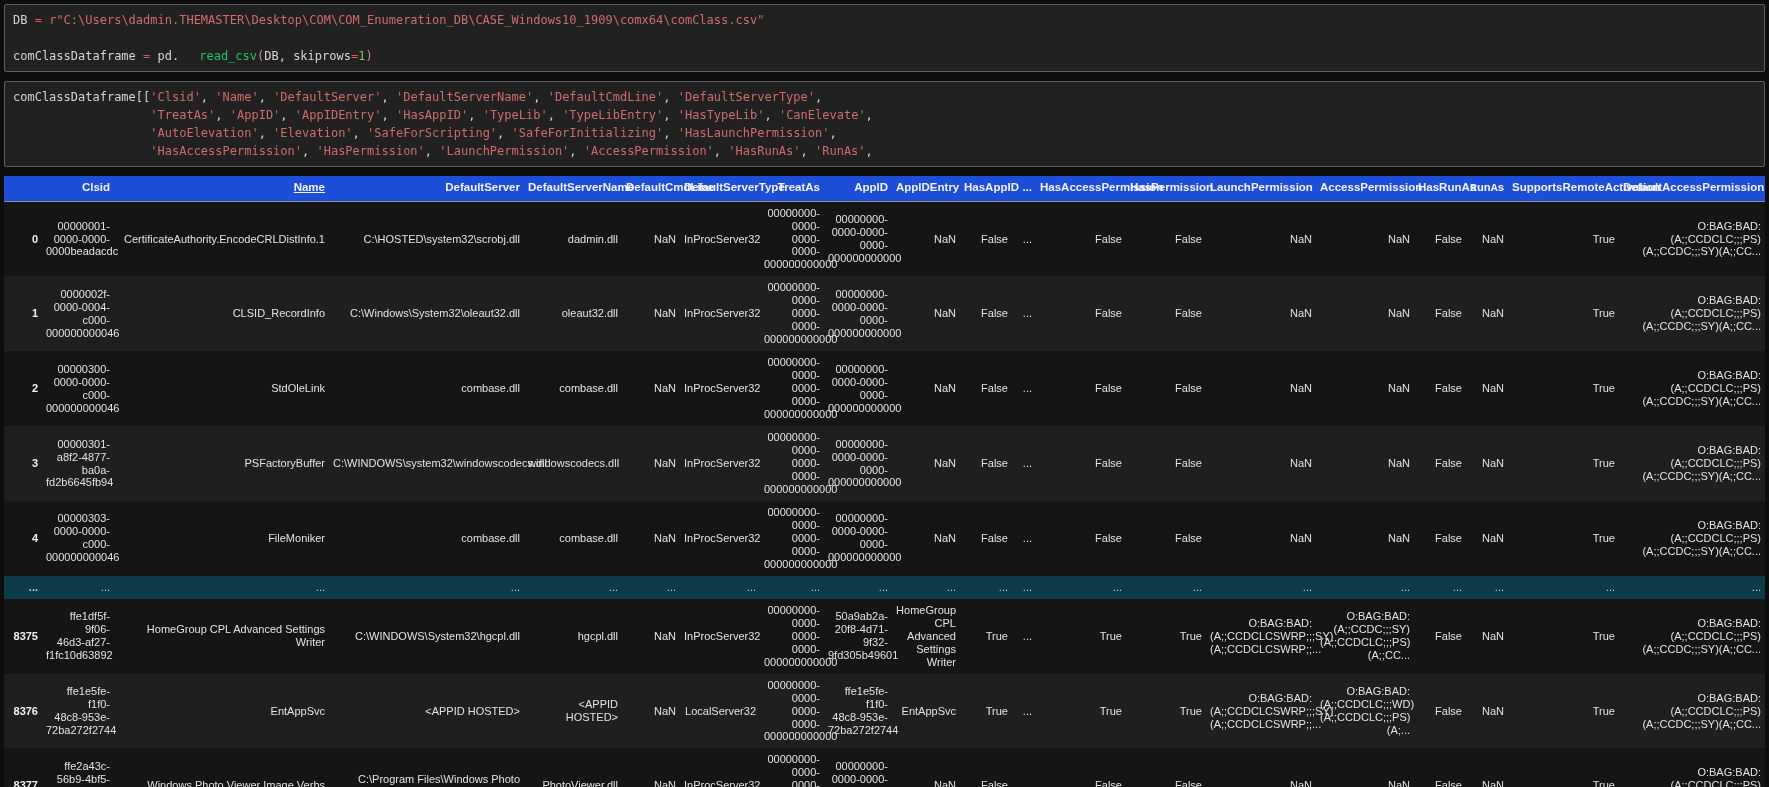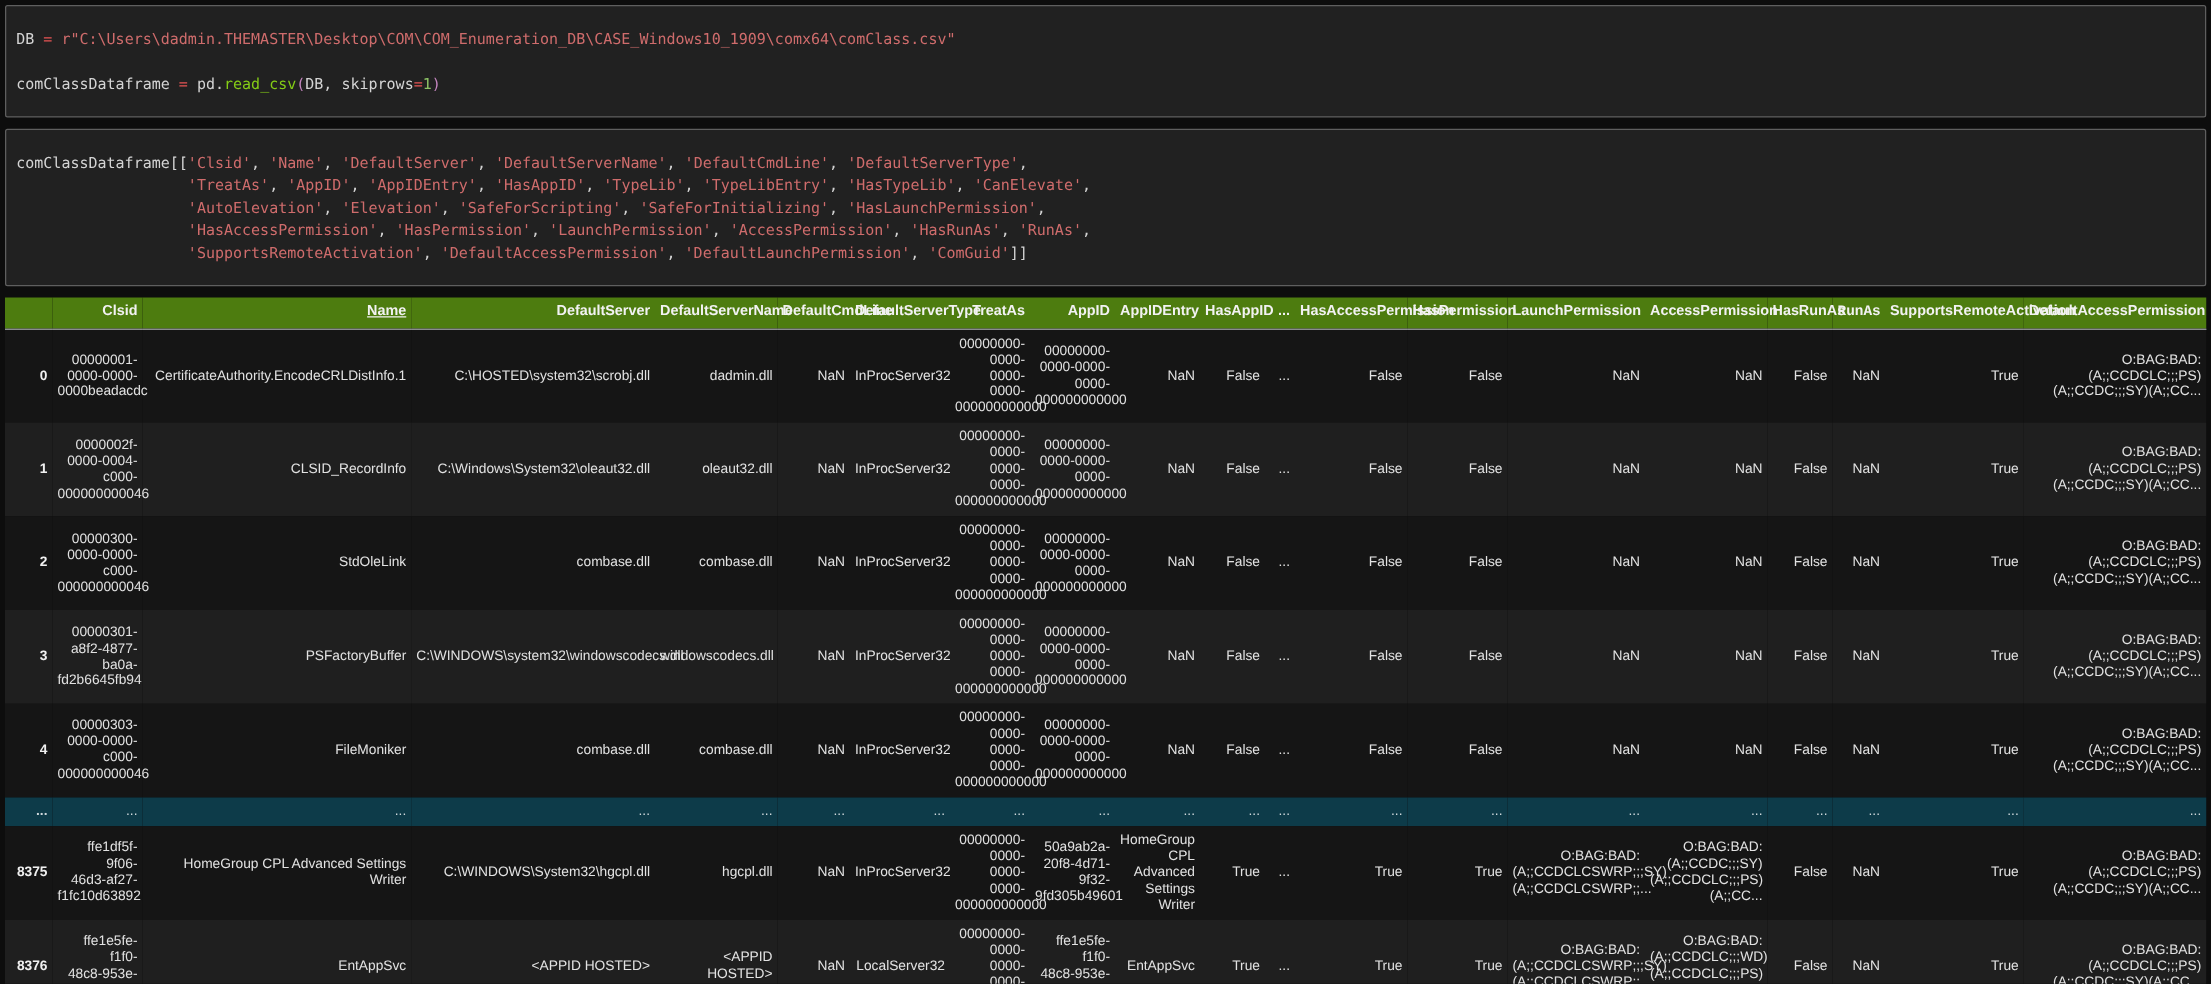--- a/index.html
+++ b/index.html
@@ -6,32 +6,32 @@
   html,body { width:1769px; height:787px; overflow:hidden; background:#0d0d0d; }
   body { font-family:"Liberation Sans", sans-serif; color:#dcdcdc; }
 
   .page { padding:4px 4px 0 4px; }
 
   
   .code-cell {
     background:#212121;
     border:1px solid #5f5f5f;
     border-radius:2px;
-    padding:17px 8px;
+    padding:6px 8px;
     margin-bottom:9px;
     font-family:"DejaVu Sans Mono", monospace;
     font-size:12px;
     line-height:18px;
     color:#d4d4d4;
   }
   .code-line { white-space:pre; min-height:18px; }
   .tk-v { color:#d4d4d4; }
   .tk-o { color:#e45454; }
   .tk-s { color:#cf6c6c; }
-  .tk-f { color:#84cc16; }
+  .tk-f { color:#22c55e;margin-left:20px; }
   .tk-n { color:#8cc265; }
   .tk-b { color:#c586c0; }
   .tk-k { color:#d4d4d4; }
 
   
   .output { margin-top:2px; }
   table.df {
     width:1761px;
     table-layout:fixed;
     border-collapse:collapse;
@@ -39,21 +39,21 @@
     line-height:1.18;
   }
   table.df thead th {
     font-weight:bold;
     color:#f2f2f2;
     font-size:11.5px;
     text-align:right;
     vertical-align:bottom;
     padding:5px 4px 6px 4px;
     border-bottom:1px solid #8a8d8f;
-    background:#4d7c0f;
+    background:#1d4ed8;
   }
   table.df td, table.df tbody th {
     text-align:right;
     vertical-align:middle;
     padding:5px 4px;
     white-space:pre-line;
     color:#e2e2e2;
   }
   table.df tbody th { font-weight:bold; color:#f0f0f0; }
   table.df tbody tr:nth-child(odd)  { background:#151515; }
@@ -90,21 +90,20 @@
   <div class="code-cell">
       <div class="code-line"><span class="tk-v">DB</span><span class="tk-o"> = </span><span class="tk-s">r"C:\Users\dadmin.THEMASTER\Desktop\COM\COM_Enumeration_DB\CASE_Windows10_1909\comx64\comClass.csv"</span></div>
       <div class="code-line"> </div>
       <div class="code-line"><span class="tk-v">comClassDataframe</span><span class="tk-o"> = </span><span class="tk-v">pd.</span><span class="tk-f">read_csv</span><span class="tk-b">(</span><span class="tk-v">DB, skiprows</span><span class="tk-o">=</span><span class="tk-n">1</span><span class="tk-b">)</span></div>
     </div>
   <div class="code-cell">
       <div class="code-line"><span class="tk-v">comClassDataframe</span><span class="tk-k">[[</span><span class="tk-s">'Clsid'</span><span class="tk-v">, </span><span class="tk-s">'Name'</span><span class="tk-v">, </span><span class="tk-s">'DefaultServer'</span><span class="tk-v">, </span><span class="tk-s">'DefaultServerName'</span><span class="tk-v">, </span><span class="tk-s">'DefaultCmdLine'</span><span class="tk-v">, </span><span class="tk-s">'DefaultServerType'</span><span class="tk-v">,</span></div>
       <div class="code-line"><span class="tk-v">                   </span><span class="tk-s">'TreatAs'</span><span class="tk-v">, </span><span class="tk-s">'AppID'</span><span class="tk-v">, </span><span class="tk-s">'AppIDEntry'</span><span class="tk-v">, </span><span class="tk-s">'HasAppID'</span><span class="tk-v">, </span><span class="tk-s">'TypeLib'</span><span class="tk-v">, </span><span class="tk-s">'TypeLibEntry'</span><span class="tk-v">, </span><span class="tk-s">'HasTypeLib'</span><span class="tk-v">, </span><span class="tk-s">'CanElevate'</span><span class="tk-v">,</span></div>
       <div class="code-line"><span class="tk-v">                   </span><span class="tk-s">'AutoElevation'</span><span class="tk-v">, </span><span class="tk-s">'Elevation'</span><span class="tk-v">, </span><span class="tk-s">'SafeForScripting'</span><span class="tk-v">, </span><span class="tk-s">'SafeForInitializing'</span><span class="tk-v">, </span><span class="tk-s">'HasLaunchPermission'</span><span class="tk-v">,</span></div>
       <div class="code-line"><span class="tk-v">                   </span><span class="tk-s">'HasAccessPermission'</span><span class="tk-v">, </span><span class="tk-s">'HasPermission'</span><span class="tk-v">, </span><span class="tk-s">'LaunchPermission'</span><span class="tk-v">, </span><span class="tk-s">'AccessPermission'</span><span class="tk-v">, </span><span class="tk-s">'HasRunAs'</span><span class="tk-v">, </span><span class="tk-s">'RunAs'</span><span class="tk-v">,</span></div>
-      <div class="code-line"><span class="tk-v">                   </span><span class="tk-s">'SupportsRemoteActivation'</span><span class="tk-v">, </span><span class="tk-s">'DefaultAccessPermission'</span><span class="tk-v">, </span><span class="tk-s">'DefaultLaunchPermission'</span><span class="tk-v">, </span><span class="tk-s">'ComGuid'</span><span class="tk-k">]]</span></div>
     </div>
   <div class="output">
     <table class="df">
       <thead>
         <tr id="df-head">
             <th></th>
             <th>Clsid</th>
             <th>Name</th>
             <th>DefaultServer</th>
             <th>DefaultServerName</th>

